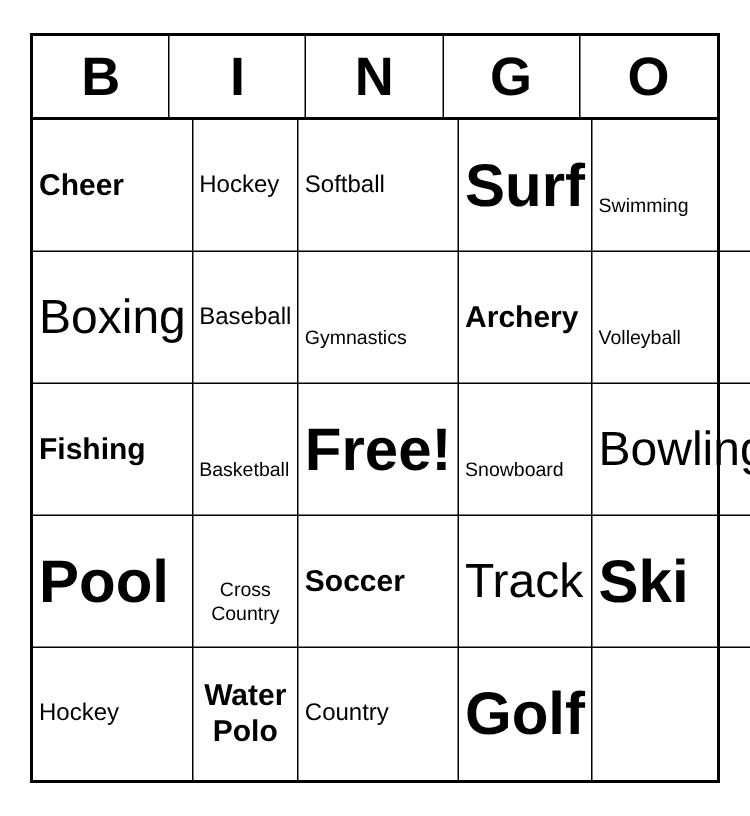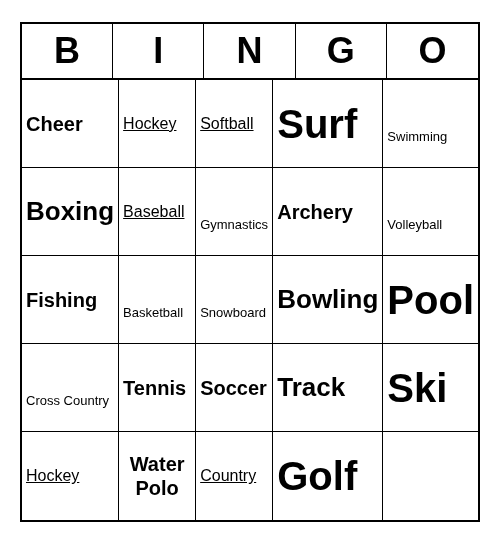--- a/index.html
+++ b/index.html
@@ -63,32 +63,31 @@
 
     .bingo-cell:nth-child(n+21) {
       border-bottom: none;
     }
 
     .cell-text {
       line-height: 1.2;
     }
 
     .size-large {
-      font-size: 26px;
-      font-weight: bold;
+      font-size: 32px;
+      font-weight: normal;
     }
 
     .size-medium {
       font-size: 20px;
       font-weight: bold;
     }
 
     .size-normal {
       font-size: 16px;
-      text-decoration: underline;
     }
 
     .size-small {
       font-size: 13px;
       margin-top: 26px;
     }
 
     .size-xlarge {
       font-size: 40px;
       font-weight: bold;
@@ -136,33 +135,33 @@
       <div class="bingo-cell">
         <span class="cell-text size-small">Volleyball</span>
       </div>
       <div class="bingo-cell">
         <span class="cell-text size-medium">Fishing</span>
       </div>
       <div class="bingo-cell">
         <span class="cell-text size-small">Basketball</span>
       </div>
       <div class="bingo-cell">
+        <span class="cell-text size-xlarge">Free!</span>
+      </div>
+      <div class="bingo-cell">
         <span class="cell-text size-small">Snowboard</span>
       </div>
       <div class="bingo-cell">
         <span class="cell-text size-large">Bowling</span>
       </div>
       <div class="bingo-cell">
         <span class="cell-text size-xlarge">Pool</span>
       </div>
       <div class="bingo-cell">
         <span class="cell-text size-small">Cross Country</span>
-      </div>
-      <div class="bingo-cell">
-        <span class="cell-text size-medium">Tennis</span>
       </div>
       <div class="bingo-cell">
         <span class="cell-text size-medium">Soccer</span>
       </div>
       <div class="bingo-cell">
         <span class="cell-text size-large">Track</span>
       </div>
       <div class="bingo-cell">
         <span class="cell-text size-xlarge">Ski</span>
       </div>

